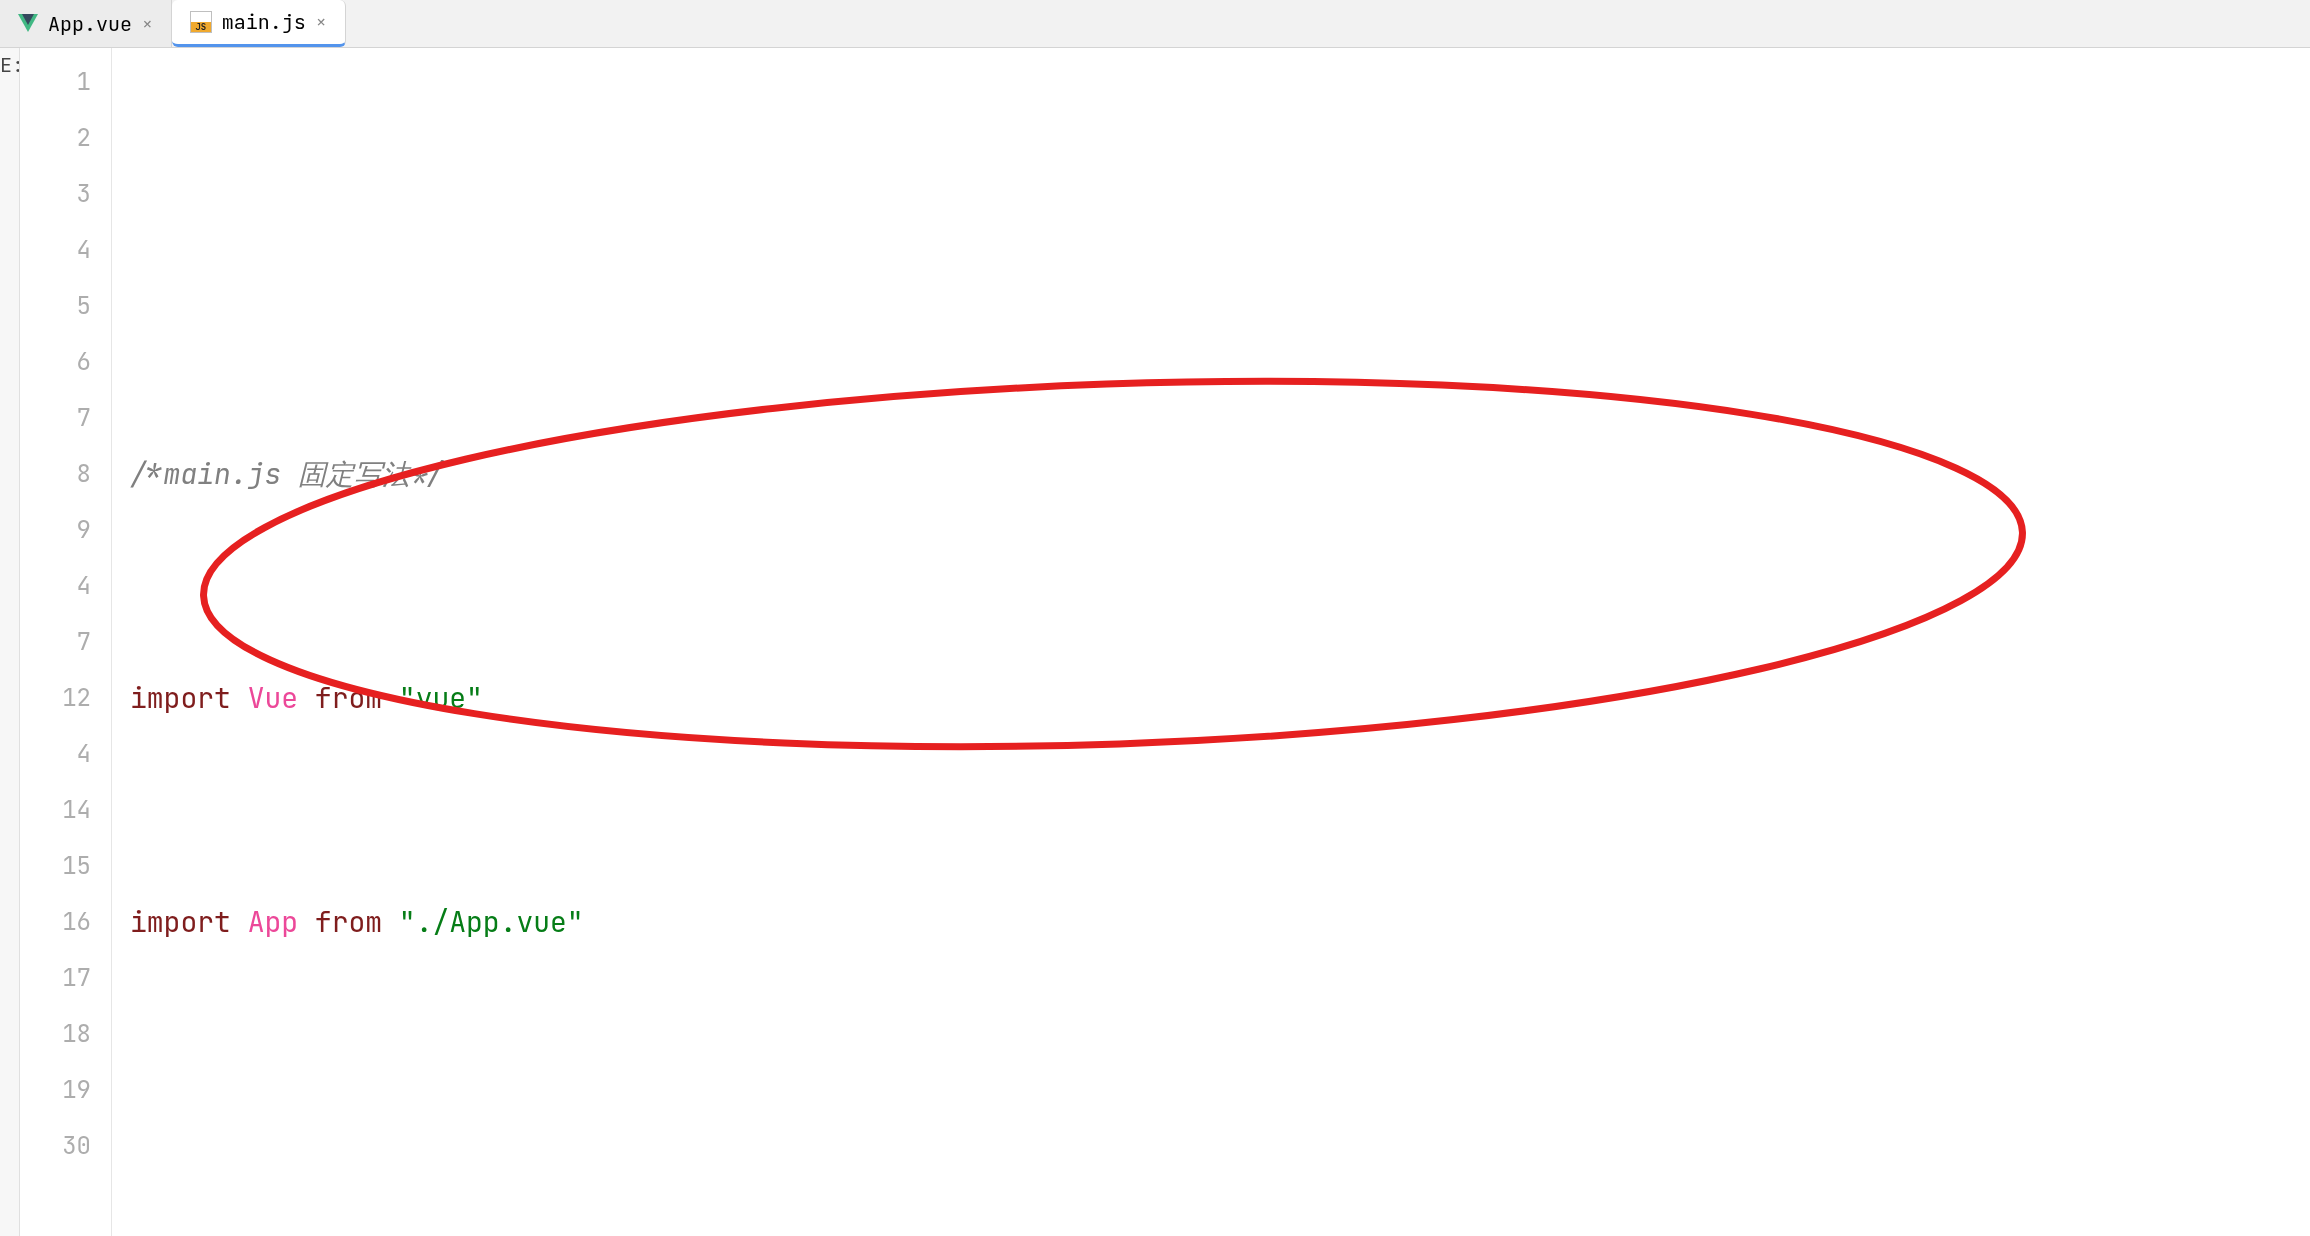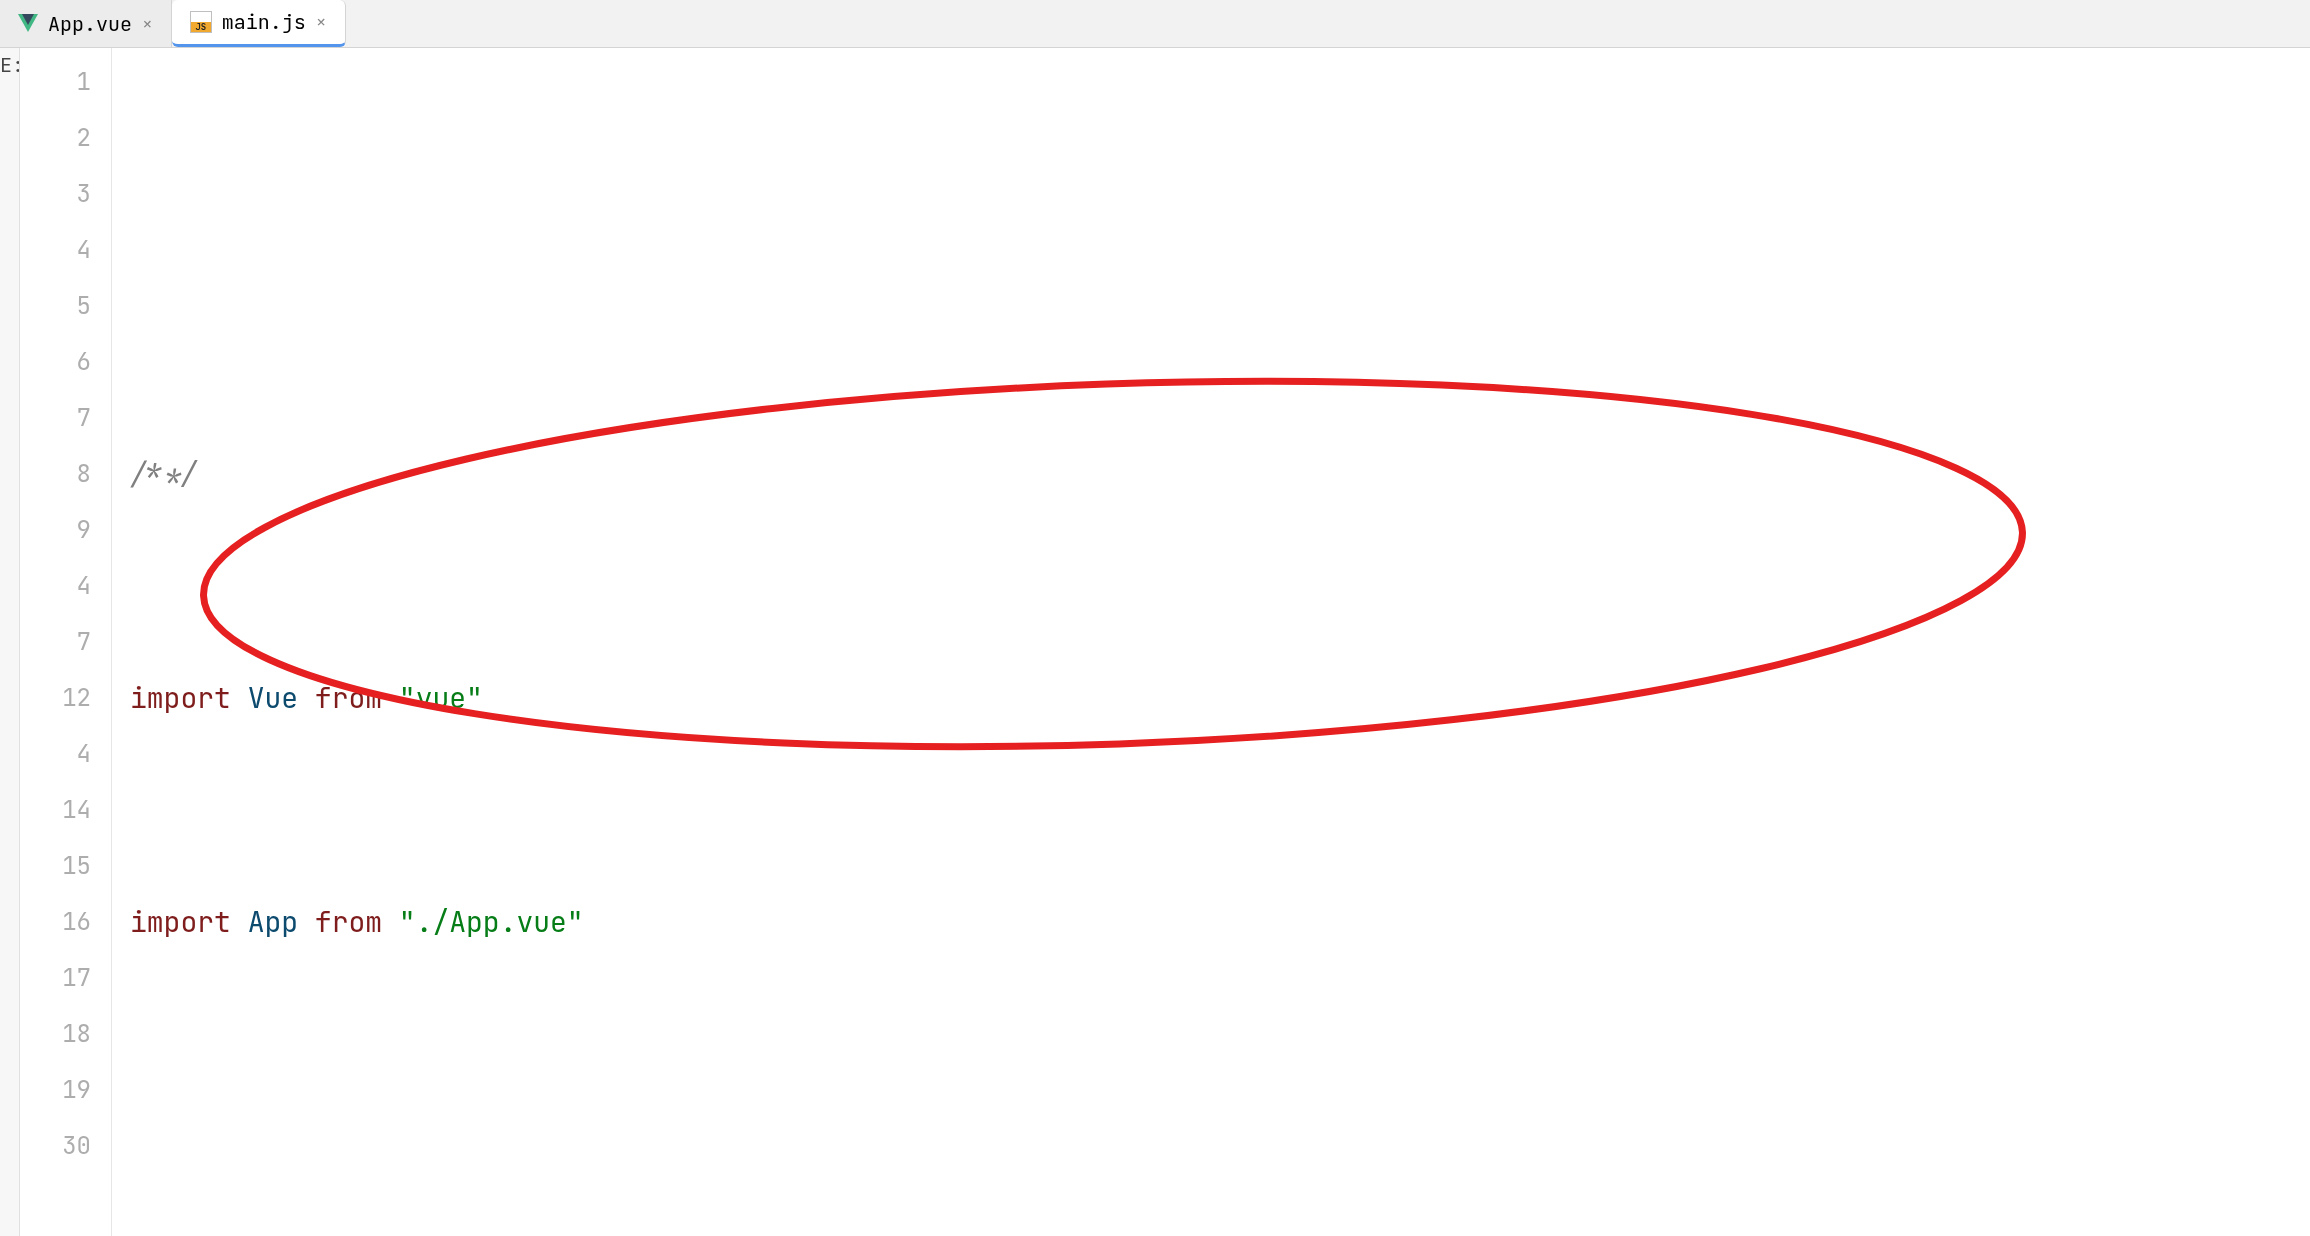--- a/index.html
+++ b/index.html
@@ -146,21 +146,21 @@
   .code-line {
     height: 56px;
     display: flex;
     align-items: center;
     padding-left: 18px;
   }
 
   
   .c-comment, .c-comment * { color: #808080; font-style: italic; }
   .c-keyword { color: #7f1d1d; }
-  .c-ident   { color: #0c4a6e; }
+  .c-ident   { color: #ec4899; }
   .c-string  { color: #067d17; }
 
   
   .annot-ellipse {
     position: absolute;
     pointer-events: none;
   }
   .annot-ellipse svg { overflow: visible; }
 
   
@@ -215,21 +215,21 @@
     <div>18</div>
     <div>19</div>
     <div>30</div>
   </div>
 
   <div class="code">
 
     <div class="code-line"></div>
 
     <div class="code-line c-comment">
-      <span>/*</span><span>*/</span>
+      <span>/*</span><span>main.js 固定写法</span><span>*/</span>
     </div>
 
     <div class="code-line">
       <span class="c-keyword">import</span>&nbsp;<span class="c-ident">Vue</span>&nbsp;<span class="c-keyword">from</span>&nbsp;<span class="c-string">"vue"</span>
     </div>
 
     <div class="code-line">
       <span class="c-keyword">import</span>&nbsp;<span class="c-ident">App</span>&nbsp;<span class="c-keyword">from</span>&nbsp;<span class="c-string">"./App.vue"</span>
     </div>
 

